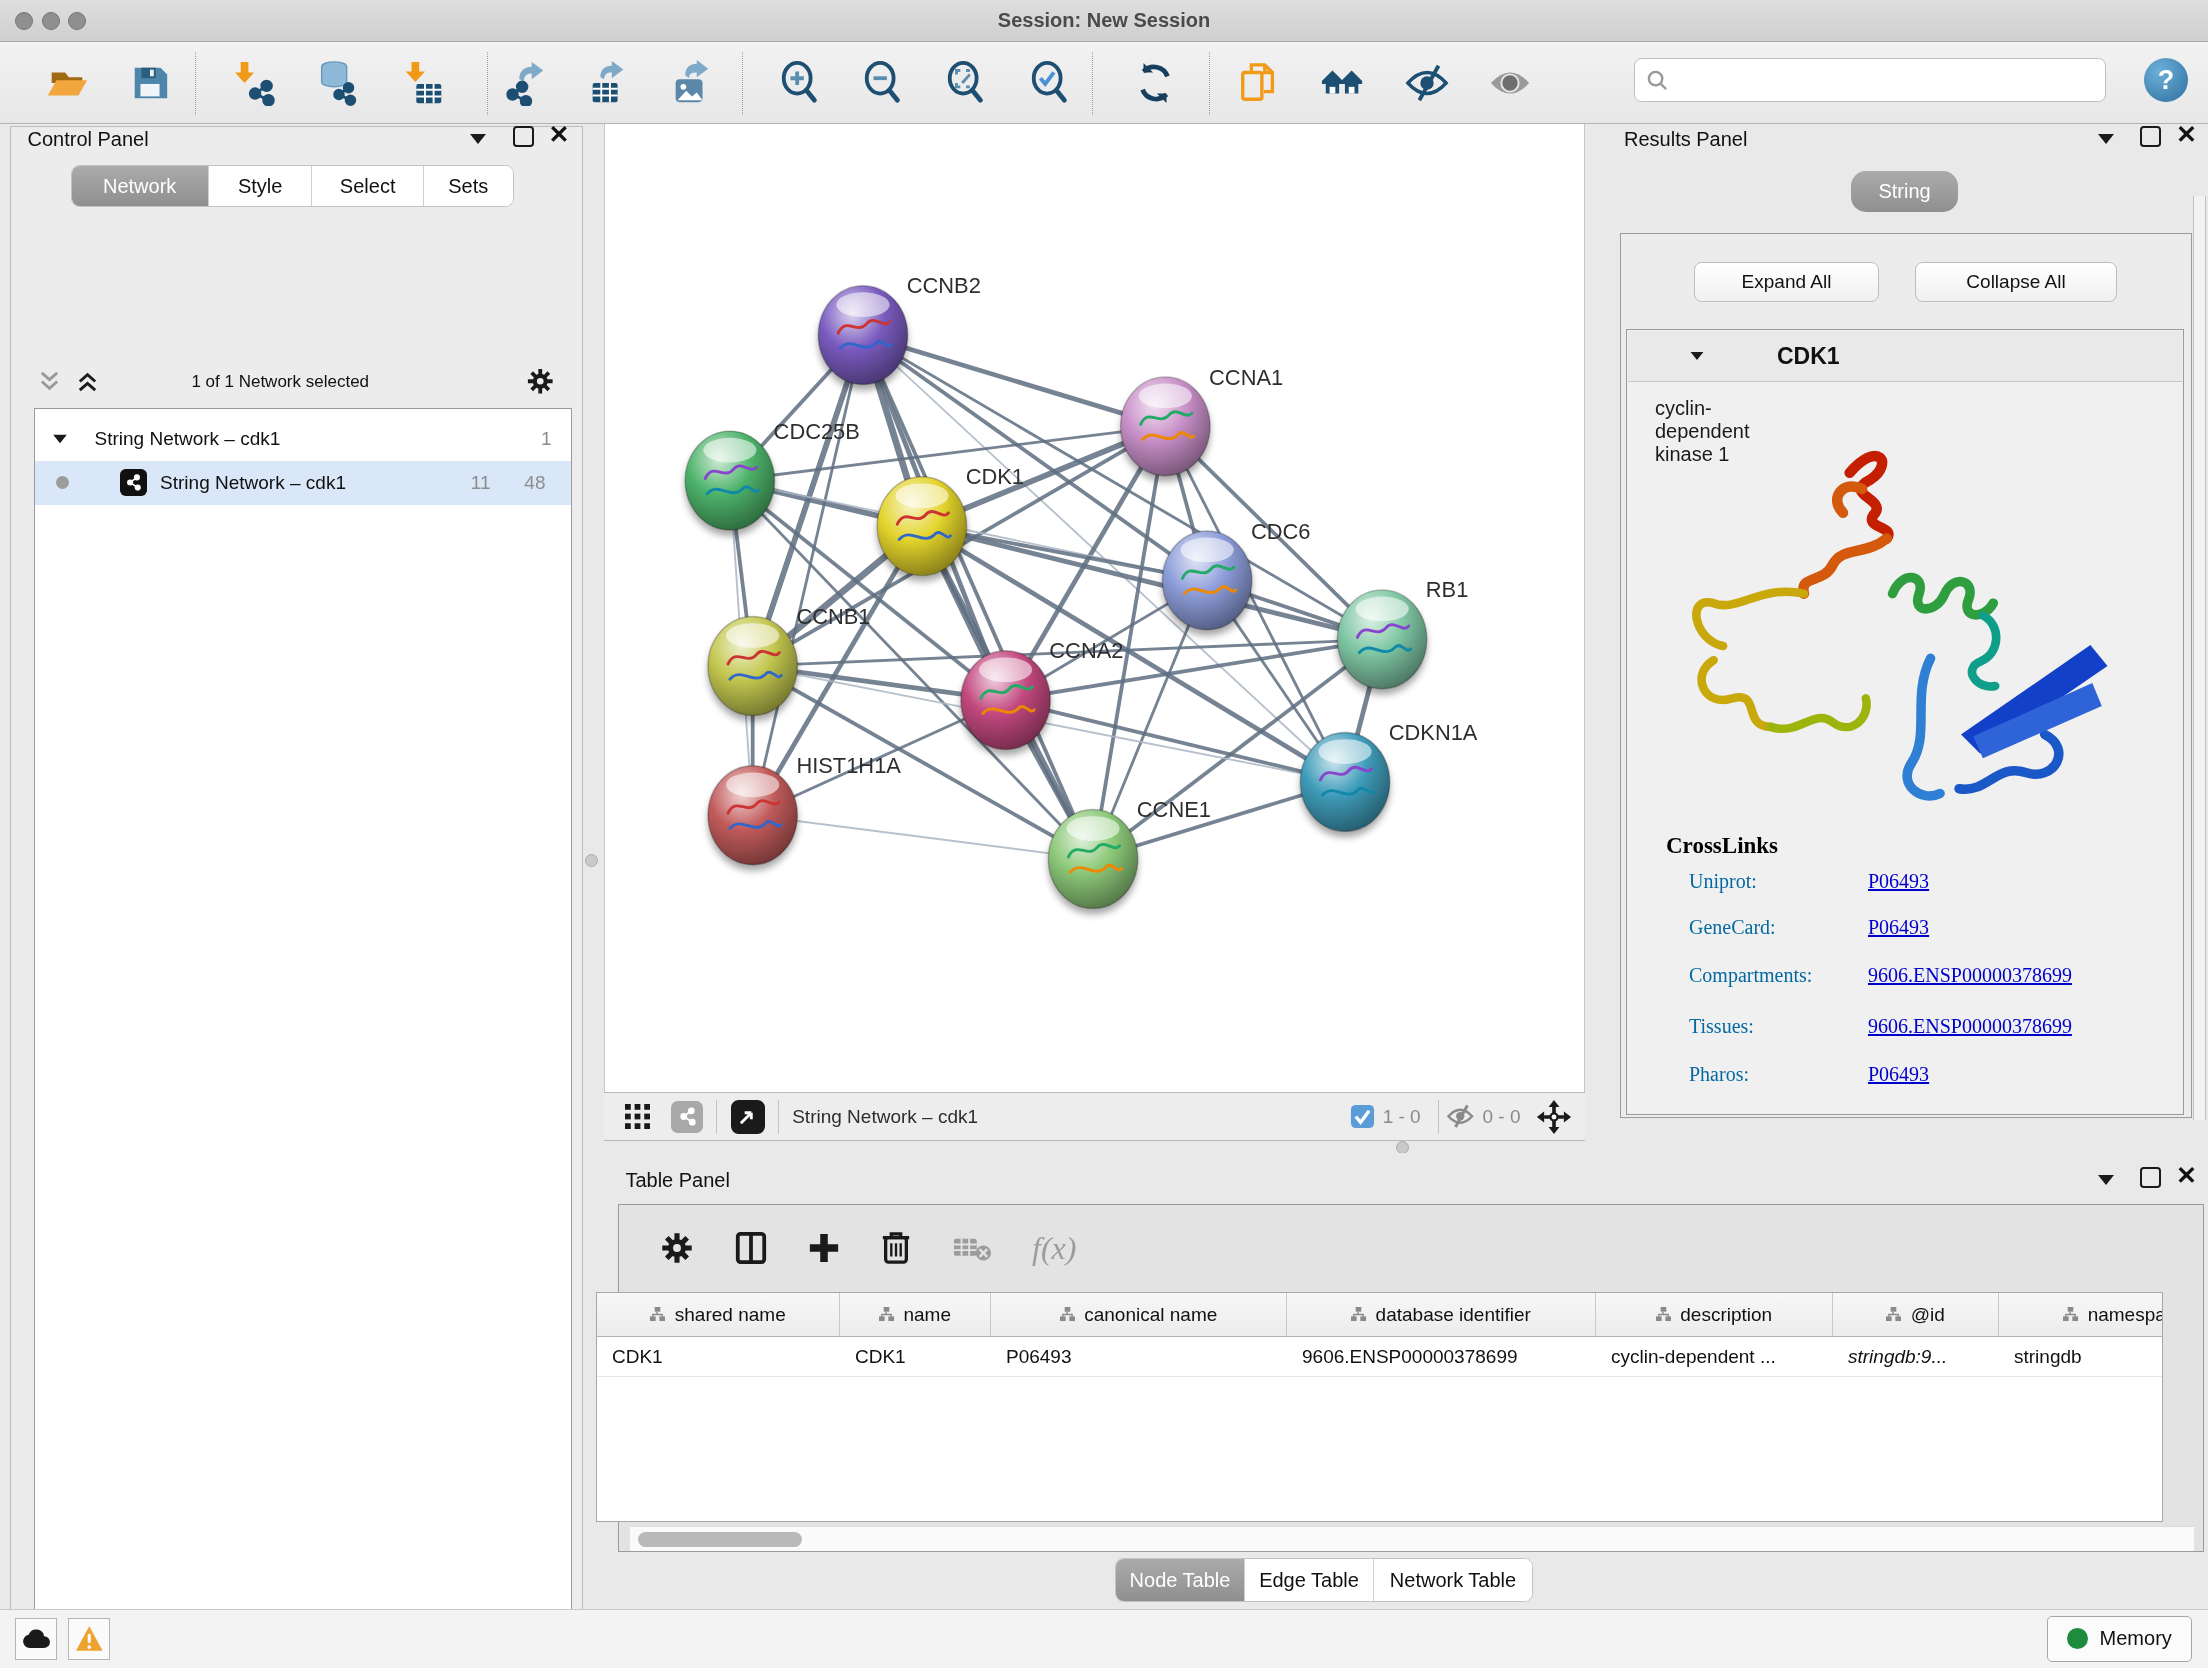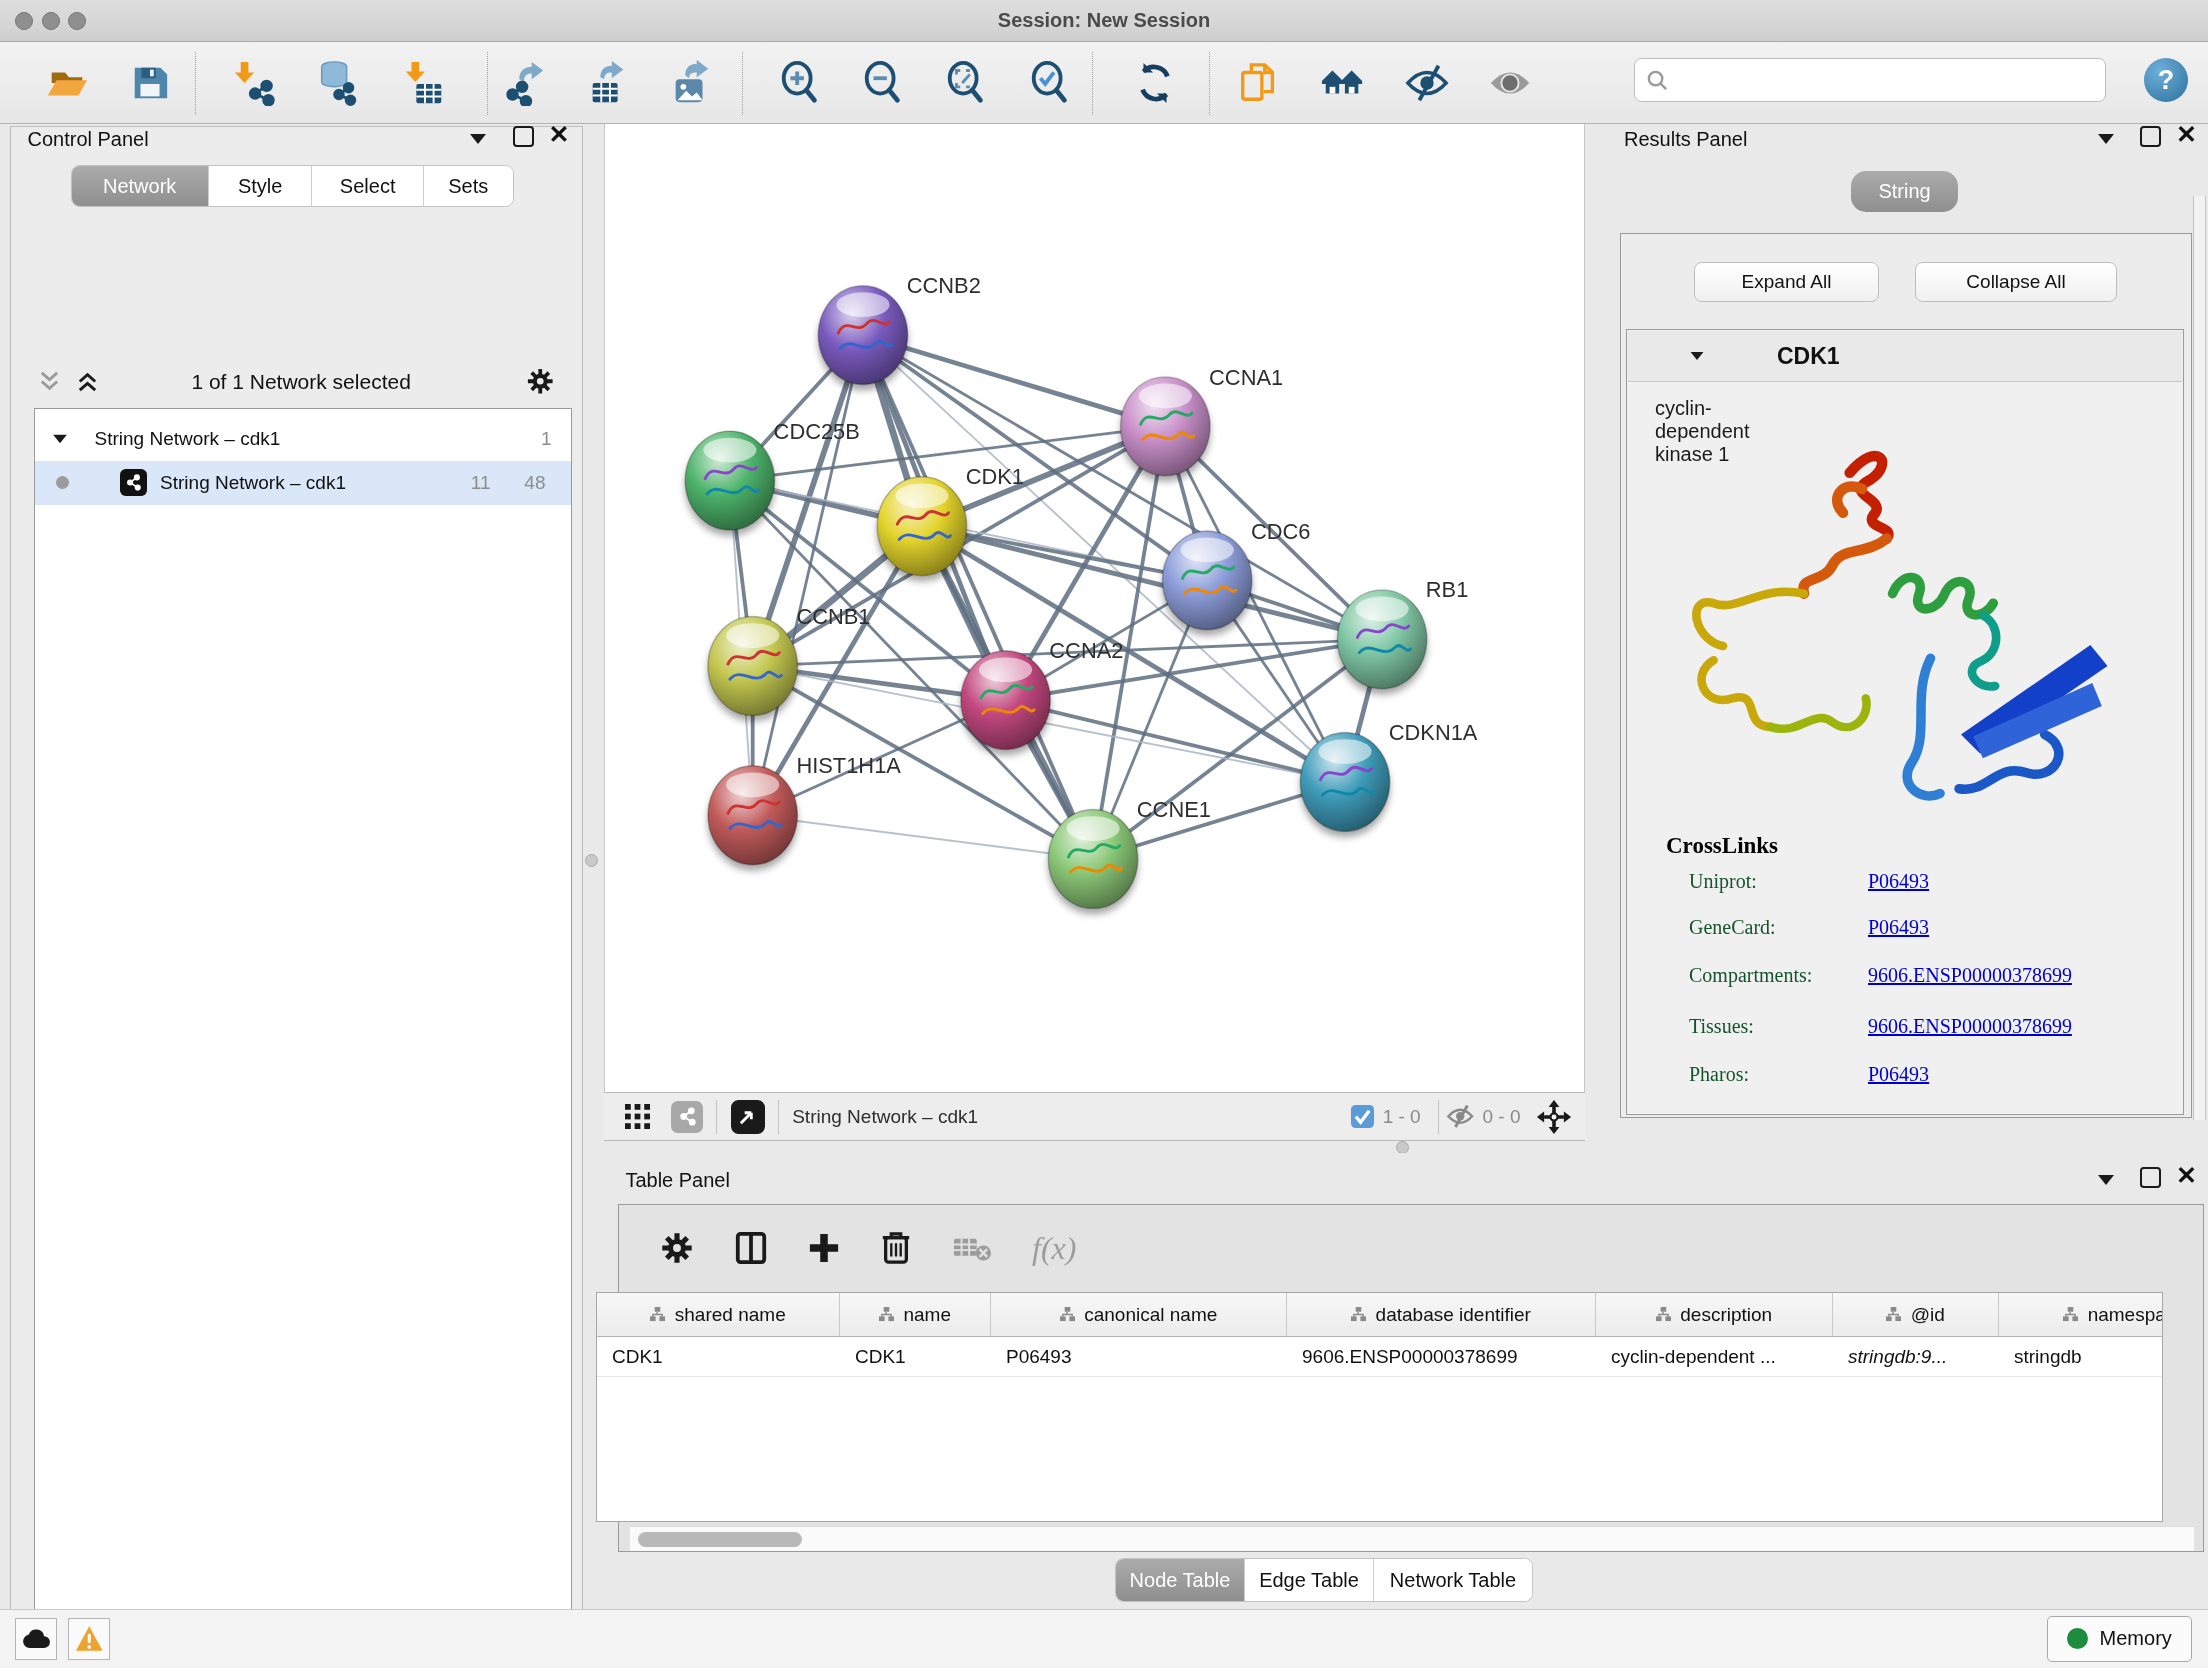--- a/index.html
+++ b/index.html
@@ -38,21 +38,21 @@
   
   .control-panel { left:9.5px; top:126px; width:573px; height:1500px;
     background:#ececec; border:1px solid #bdbdbd; }
   .tabs { display:flex; border:1px solid #c2c2c2; border-radius:8.6px; overflow:hidden;
     background:#fff; height:42px; }
   .tab { display:flex; align-items:center; justify-content:center; font-size:20px; color:#111;
     border-right:1px solid #cfcfcf; cursor:pointer; background:#fff; }
   .tab:last-child { border-right:none; }
   .tab.active { background:linear-gradient(#ababab,#8f8f8f); color:#fff; }
   .subheader { left:13.3px; top:230px; width:546px; height:49px; display:flex; align-items:center; }
-  .subheader .stat { font-size:21px; color:#111; }
+  .subheader .stat { font-size:17px; color:#111; }
   .treebox { left:23px; top:281px; width:538px; height:1340px; background:#fff; border:1.9px solid #9a9a9a; }
   .trow { position:relative; width:100%; height:44px; display:flex; align-items:center; font-size:19px; color:#111; cursor:pointer; }
   .trow.selected { background:#d9e7f8; }
   .tnum { position:absolute; color:#8d8d8d; font-size:19px; }
   .sharebadge { width:27px; height:27px; background:#111; border-radius:5.7px; display:flex;
     align-items:center; justify-content:center; }
   .graydot { width:13.3px; height:13.3px; border-radius:50%; background:#9c9c9c; }
 
   
   .netcanvas { left:604px; top:124px; width:981px; height:968px; background:#fff;
@@ -73,21 +73,21 @@
   .resbox { left:1620px; top:233px; width:572px; height:885px; border:1.9px solid #9a9a9a; background:#ececec; }
   .rbtn { top:262px; height:40px; border:1px solid #bdbdbd; border-radius:7.6px;
     background:linear-gradient(#ffffff,#f0f0f0); font-size:19px; color:#111;
     display:flex; align-items:center; justify-content:center; cursor:pointer; }
   .genebox { left:1626px; top:329px; width:558px; height:786px; border:1.9px solid #9a9a9a; background:#f0f0f0; }
   .genehdr { left:1628px; top:331px; width:554px; height:51px; background:#e9e9e9;
     border-bottom:1px solid #c6c6c6; display:flex; align-items:center; }
   .genename { font-size:23px; font-weight:bold; color:#111; }
   .genedesc { font-size:20px; color:#1a1a1a; }
   .xl-head { font-family:"Liberation Serif",serif; font-size:23px; font-weight:bold; color:#000; }
-  .xl-row { position:absolute; font-family:"Liberation Serif",serif; font-size:20px; color:#14532d; }
+  .xl-row { position:absolute; font-family:"Liberation Serif",serif; font-size:20px; color:#0369a1; }
   .xl-val { font-family:"Liberation Serif",serif; font-size:20px; color:#0000cc; text-decoration:underline; cursor:pointer; }
   .res-scroll { left:2193px; top:196px; width:13.3px; height:924px; background:#f2f2f2;
     border-left:1px solid #c2c2c2; border-right:1px solid #c2c2c2; }
 
   
   .table-panel { left:613px; top:1153px; width:1595px; height:455px; background:#e9e9e9; }
   .tablebox { left:618px; top:1204px; width:1586px; height:348px; border:1.9px solid #9a9a9a; background:#e3e3e3; }
   .tbl-toolbar { left:620px; top:1206px; width:1583px; height:84px; display:flex; align-items:center; }
   .tbl-ic { margin-left:40px; cursor:pointer; display:flex; align-items:center; }
   .fx { font-family:"Liberation Serif",serif; font-style:italic; font-size:32px; color:#9c9c9c; }

